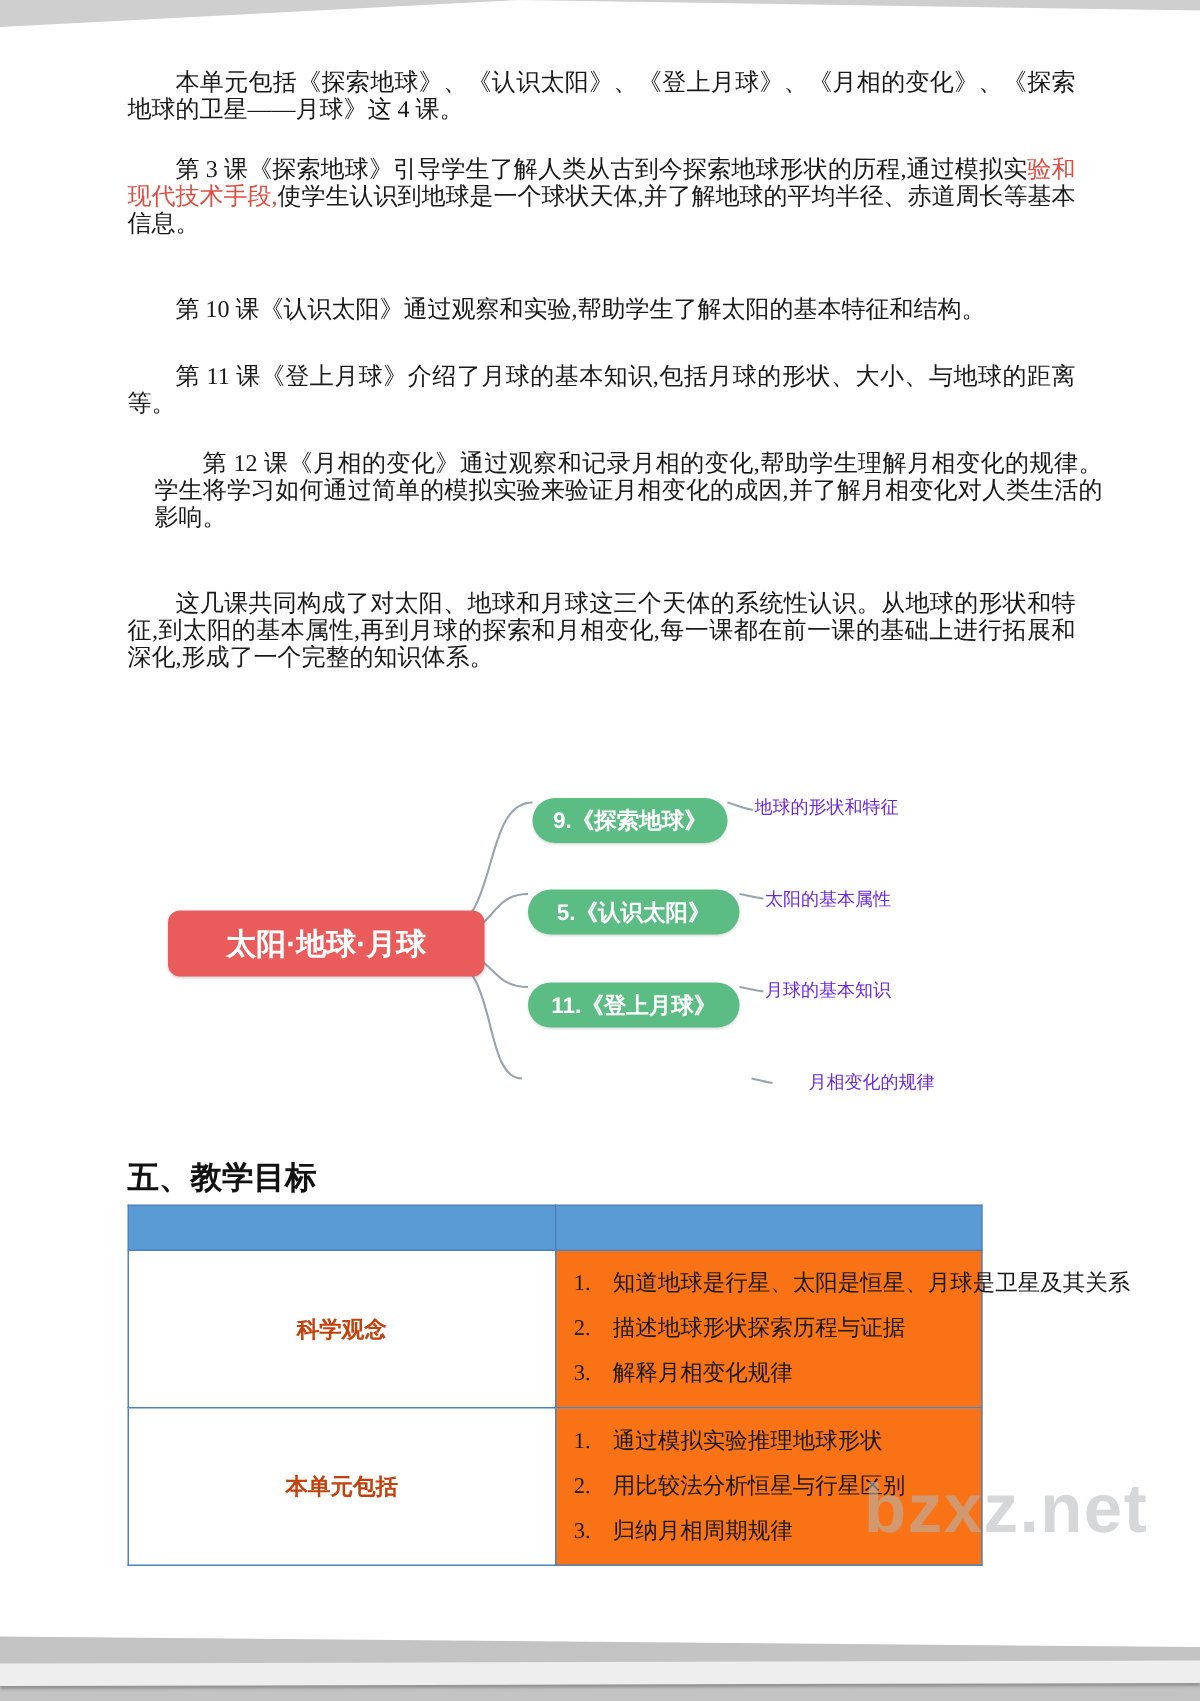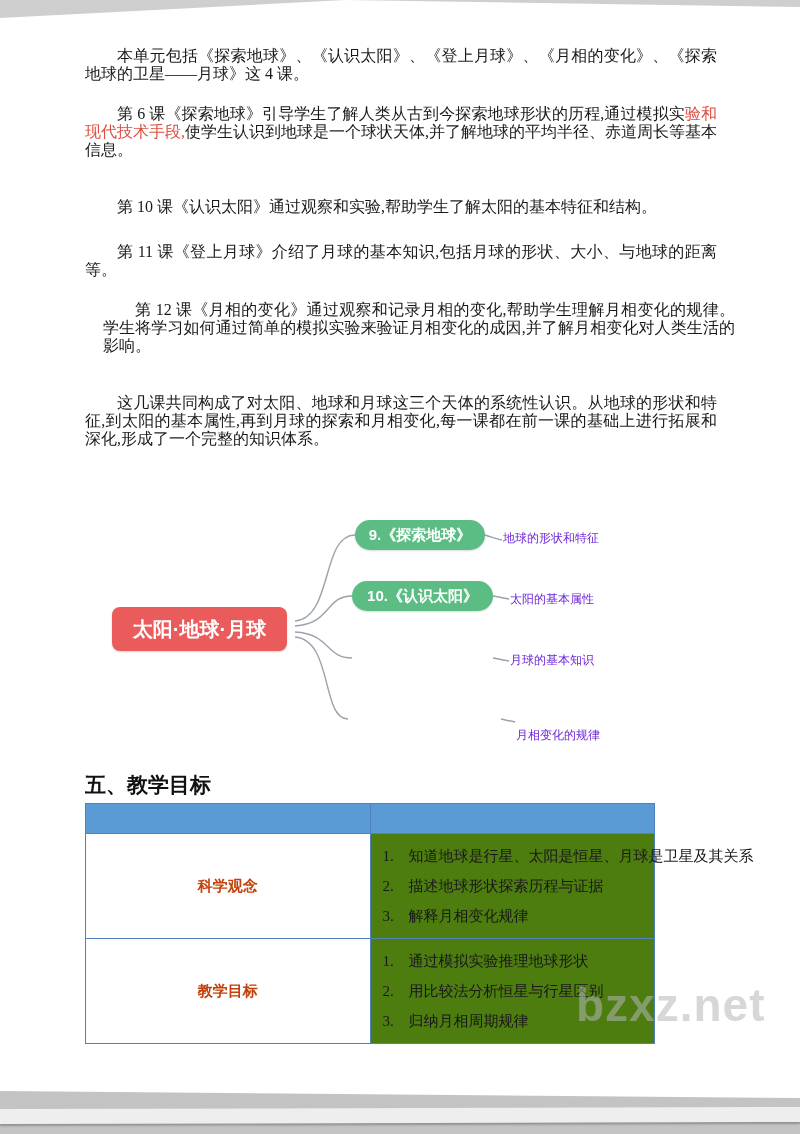--- a/index.html
+++ b/index.html
@@ -38,76 +38,76 @@
   .red-text { color: #dd4f43; }
   
   .mindmap { position: absolute; left: 85px; top: 505px; width: 640px; height: 255px; }
   .mindmap svg { position: absolute; inset: 0; }
   .node {
     position: absolute; display: flex; align-items: center; justify-content: center;
     color: #ffffff; font-family: "Liberation Sans", "DejaVu Sans", sans-serif;
     font-weight: bold; box-sizing: border-box; white-space: nowrap;
   }
   .root-node {
-    left: 27px; top: 102px; width: 175px; height: 44px;
+    left: 27px; top: 102px; width: 211px; height: 44px;
     border-radius: 8px; font-size: 20px; background: #ea5c5c;
     box-shadow: 0 1px 2px rgba(0,0,0,0.18);
   }
   .branch { height: 30px; border-radius: 15px; font-size: 15px; background: #5cbd84;
-            box-shadow: 0 1px 2px rgba(0,0,0,0.15); }
+            box-shadow: 0 1px 2px rgba(0,0,0,0.15); margin-top: 12px; }
   .b1 { left: 270px; top: 15px;  width: 130px; }
   .b2 { left: 267px; top: 76px;  width: 141px; }
   .b3 { left: 267px; top: 138px; width: 141px; }
   .b4 { left: 263px; top: 199px; width: 153px; }
   .note {
     position: absolute; font-size: 12px; color: #6d28d9; white-space: nowrap;
     font-family: "Liberation Sans", "DejaVu Sans", sans-serif;
   }
   .n1 { left: 418px; top: 25px; }
   .n2 { left: 425px; top: 86px; }
   .n3 { left: 425px; top: 147px; }
-  .n4 { left: 431px; top: 208px; margin-top: 14px; }
+  .n4 { left: 454px; top: 208px; }
   
   .sec-title {
     position: absolute; left: 85px; top: 771px; margin: 0;
     font-size: 21px; font-weight: bold; color: #111111;
     font-family: "Liberation Sans", "DejaVu Sans", sans-serif;
   }
   
   table.goals {
     position: absolute; left: 85px; top: 803px; width: 570px;
     border-collapse: collapse; table-layout: fixed;
   }
   table.goals td { border: 1px solid #4f81bd; }
   td.hdr-cell { height: 27px; background: #5b9bd5; }
   td.cat-cell {
     width: 79px; text-align: center; vertical-align: middle;
     font-weight: bold; font-size: 15px; color: #c2410c;
     font-family: "Liberation Sans", "DejaVu Sans", sans-serif; background: #ffffff;
   }
-  td.items-cell { background: #4d7c0f; padding: 7px 10px 7px 12px; vertical-align: middle; }
+  td.items-cell { background: #f97316; padding: 7px 10px 7px 12px; vertical-align: middle; }
   .t-item { font-size: 15px; line-height: 30px; color: #191919; white-space: nowrap; }
   .t-num { display: inline-block; min-width: 26px; }
   
   .watermark {
     position: absolute; left: 576px; top: 978px;
     font-family: "Liberation Sans", "DejaVu Sans", sans-serif;
     font-size: 46px; font-weight: bold; letter-spacing: 1px;
     color: rgba(178, 182, 186, 0.55); z-index: 6;
   }
 </style>
 </head>
 <body>
 
 <div class="canvas">
   <div class="sheet">
 
     <p class="para" id="p1">本单元包括《探索地球》、《认识太阳》、《登上月球》、《月相的变化》、《探索地球的卫星——月球》这 4 课。</p>
 
-    <p class="para" id="p2"><span>第 6 课《探索地球》引导学生了解人类从古到今探索地球形状的历程,通过模拟实</span><span class="red-text">验和现代技术手段,</span><span>使学生认识到地球是一个球状天体,并了解地球的平均半径、赤道周长等基本信息。</span></p>
+    <p class="para" id="p2"><span>第 3 课《探索地球》引导学生了解人类从古到今探索地球形状的历程,通过模拟实</span><span class="red-text">验和现代技术手段,</span><span>使学生认识到地球是一个球状天体,并了解地球的平均半径、赤道周长等基本信息。</span></p>
 
     <p class="para" id="p3">第 10 课《认识太阳》通过观察和实验,帮助学生了解太阳的基本特征和结构。</p>
     <p class="para" id="p4">第 11 课《登上月球》介绍了月球的基本知识,包括月球的形状、大小、与地球的距离等。</p>
     <p class="para" id="p5">第 12 课《月相的变化》通过观察和记录月相的变化,帮助学生理解月相变化的规律。学生将学习如何通过简单的模拟实验来验证月相变化的成因,并了解月相变化对人类生活的影响。</p>
     <p class="para" id="p6">这几课共同构成了对太阳、地球和月球这三个天体的系统性认识。从地球的形状和特征,到太阳的基本属性,再到月球的探索和月相变化,每一课都在前一课的基础上进行拓展和深化,形成了一个完整的知识体系。</p>
 
     <div class="mindmap">
       <svg viewBox="0 0 640 255" width="640" height="255">
         <g fill="none" stroke="#9aa2ab" stroke-width="1.4">
           <path d="M210,116 C248,113 236,30 270,30"></path>
@@ -115,21 +115,22 @@
           <path d="M210,127 C246,129 240,153 267,153"></path>
           <path d="M210,132 C248,135 236,214 263,214"></path>
           <path d="M400,30 C407,32 410,34 417,35"></path>
           <path d="M408,91 C414,92 417,93 424,94"></path>
           <path d="M408,153 C414,154 417,155 424,156"></path>
           <path d="M416,214 C421,215 424,216 430,217"></path>
         </g>
       </svg>
       <div class="node root-node">太阳·地球·月球</div>
       <div class="node branch b1">9.《探索地球》</div>
-      <div class="node branch b2">10.《认识太阳》</div>
+      <div class="node branch b2">5.《认识太阳》</div>
+      <div class="node branch b3">11.《登上月球》</div>
       <div class="note n1">地球的形状和特征</div>
       <div class="note n2">太阳的基本属性</div>
       <div class="note n3">月球的基本知识</div>
       <div class="note n4">月相变化的规律</div>
     </div>
 
     <h2 class="sec-title">五、教学目标</h2>
 
     <table class="goals">
       <tbody>
@@ -139,21 +140,21 @@
       </tr>
       <tr>
         <td class="cat-cell">科学观念</td>
         <td class="items-cell">
           <div class="t-item"><span class="t-num">1.</span><span>知道地球是行星、太阳是恒星、月球是卫星及其关系</span></div>
           <div class="t-item"><span class="t-num">2.</span><span>描述地球形状探索历程与证据</span></div>
           <div class="t-item"><span class="t-num">3.</span><span>解释月相变化规律</span></div>
         </td>
       </tr>
       <tr>
-        <td class="cat-cell">教学目标</td>
+        <td class="cat-cell">本单元包括</td>
         <td class="items-cell">
           <div class="t-item"><span class="t-num">1.</span><span>通过模拟实验推理地球形状</span></div>
           <div class="t-item"><span class="t-num">2.</span><span>用比较法分析恒星与行星区别</span></div>
           <div class="t-item"><span class="t-num">3.</span><span>归纳月相周期规律</span></div>
         </td>
       </tr>
     </tbody>
       </table>
 
     <div class="watermark">bzxz.net</div>

